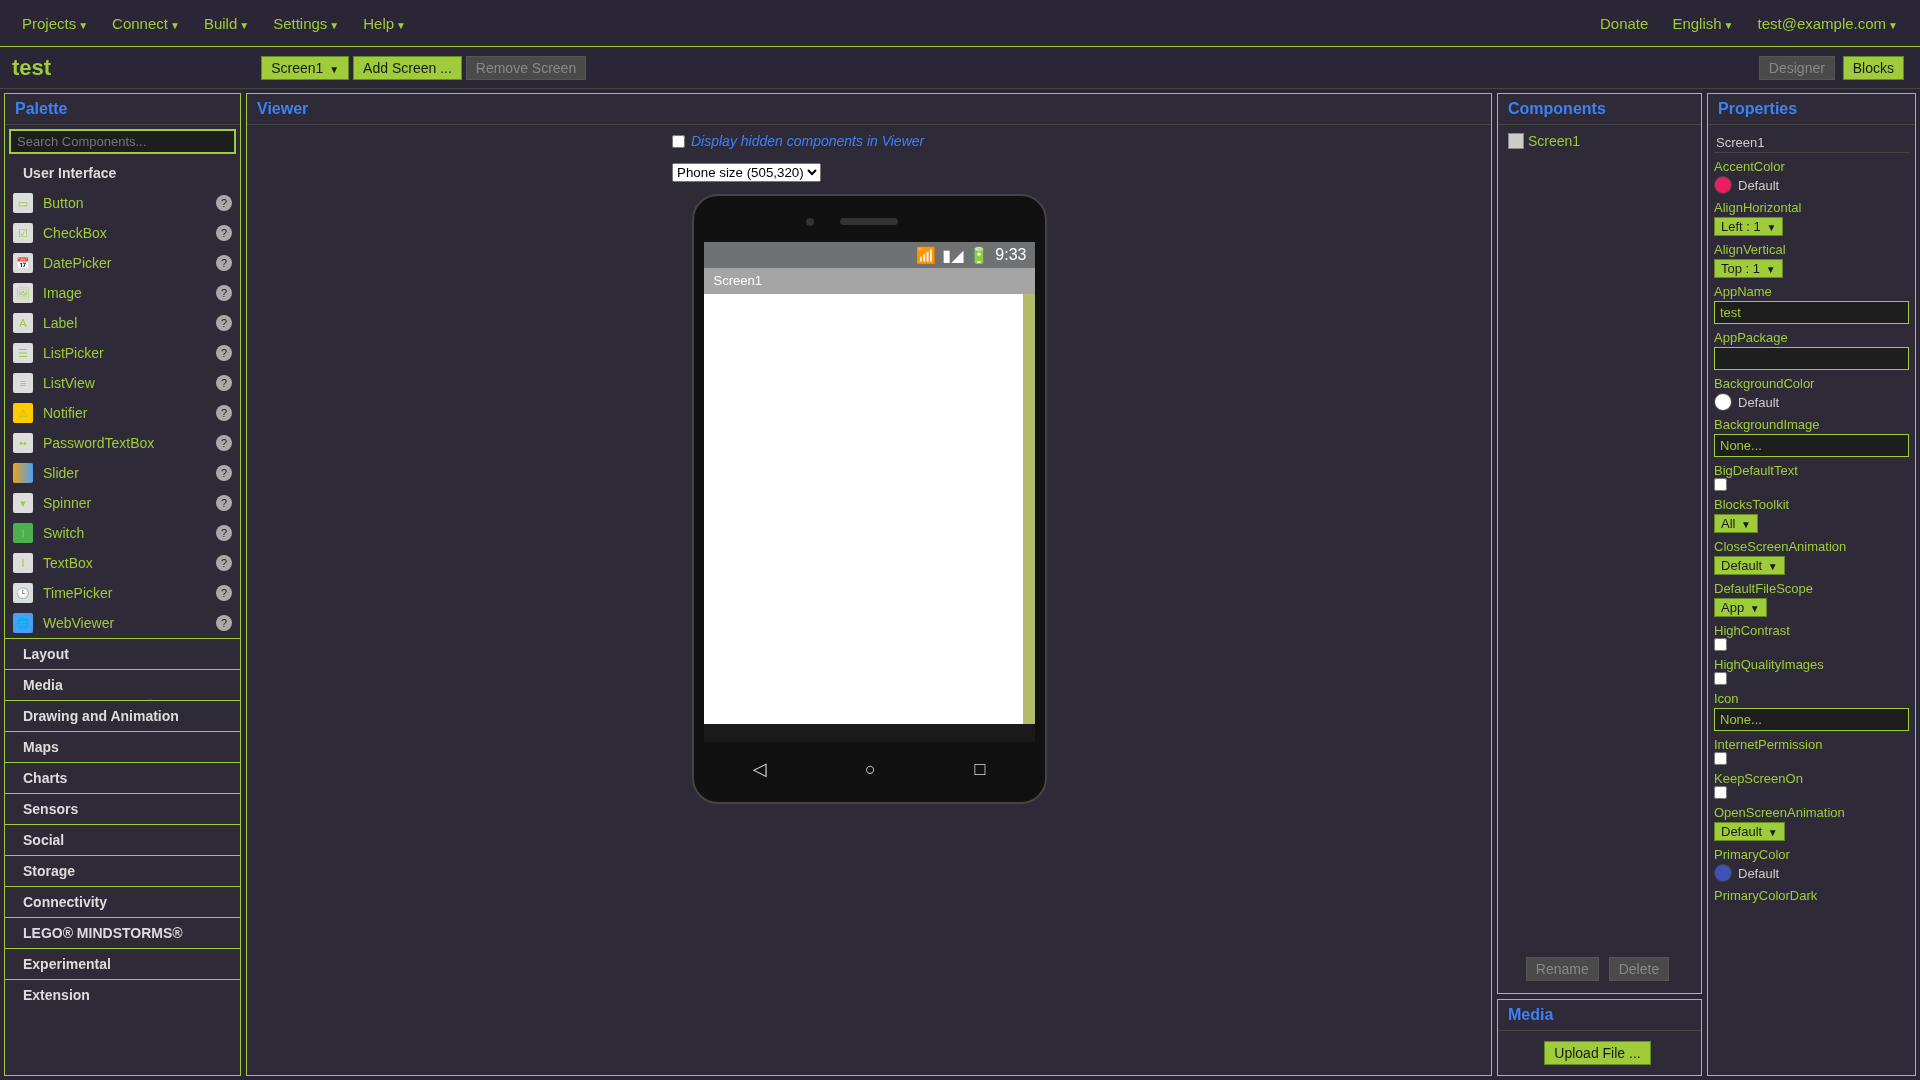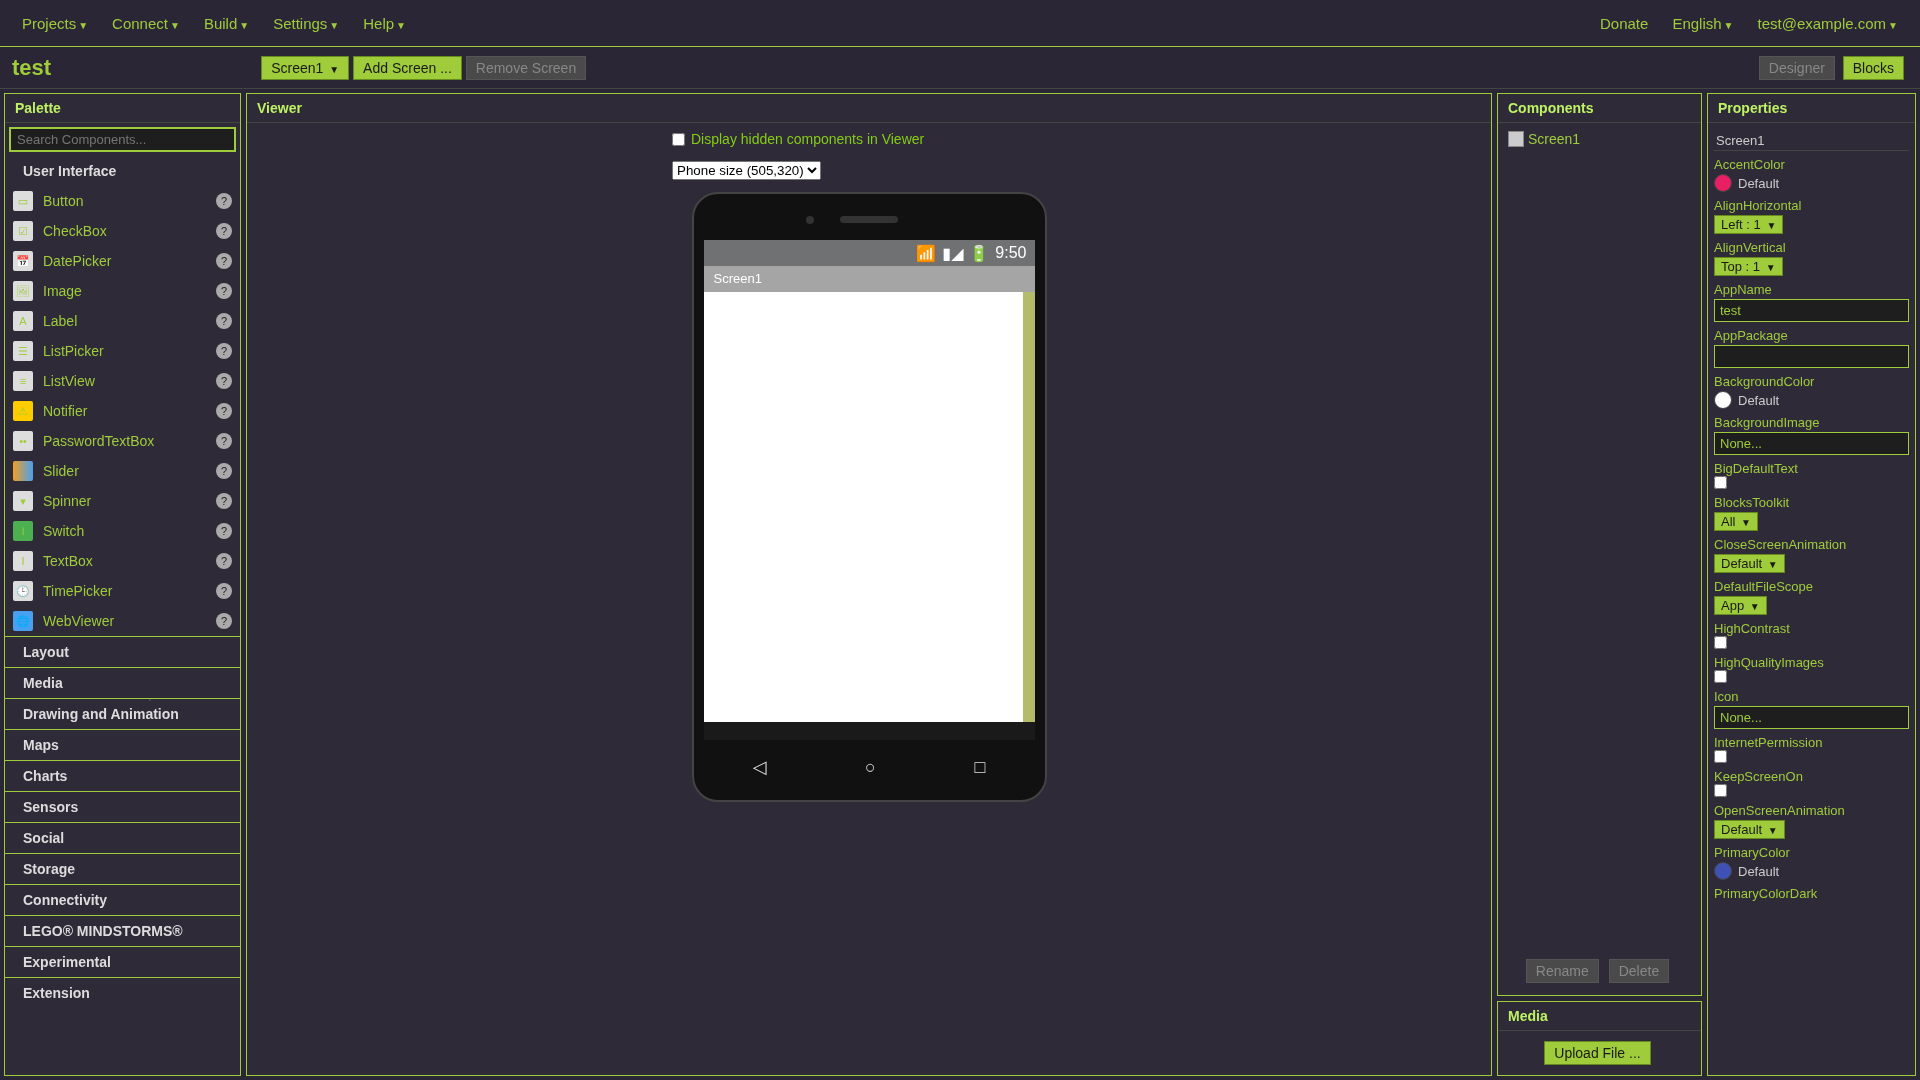--- a/index.html
+++ b/index.html
@@ -69,25 +69,25 @@
   gap: 5px;
 }
 
 .panel {
   border: 1px solid #9fcc3b;
   background: #2e2a38;
   display: flex; flex-direction: column;
 }
 .panel-header {
   background: #2e2a38;
-  color: #bef264;
+  color: #3b82f6;
   font-weight: bold;
   padding: 6px 10px;
   border-bottom: 1px solid #444;
-  font-size: 14px;
+  font-size: 16px;
 }
 
 
 .palette { width: 237px; }
 .palette input.search {
   width: calc(100% - 8px); margin: 4px;
   background: #1e1e1e; border: 2px solid #9fcc3b;
   color: #aaa; padding: 3px 6px; font-size: 13px;
 }
 .palette .category {
@@ -113,21 +113,21 @@
   margin-left: auto;
   width: 16px; height: 16px; border-radius: 50%;
   background: #aaa; color: #222; font-size: 11px;
   display: inline-flex; align-items: center; justify-content: center;
 }
 
 
 .viewer { flex: 1; position: relative; }
 .viewer-body { flex: 1; padding: 8px 10px; background: #2e2a38; }
 .viewer-opts { display: flex; align-items: center; gap: 6px; margin-left: 415px; }
-.viewer-opts label { color: #84cc16; font-size: 14px; }
+.viewer-opts label { color: #3b82f6; font-size: 14px; font-style: italic; }
 .phone-wrap { display: flex; justify-content: center; margin-top: 12px; }
 .phone {
   width: 355px; height: 610px;
   background: #111; border-radius: 26px;
   border: 2px solid #444;
   padding: 46px 10px 12px 10px;
   position: relative;
 }
 .phone .earpiece { position: absolute; top: 22px; left: 50%; transform: translateX(-50%);
   width: 58px; height: 7px; background: #333; border-radius: 4px; }
@@ -325,21 +325,21 @@
 
       <div class="phone-wrap">
         <div class="phone">
           <div class="camera"></div>
           <div class="earpiece"></div>
           <div class="screen">
             <div class="statusbar">
               <span>📶</span>
               <span>▮◢</span>
               <span>🔋</span>
-              <span>9:50</span>
+              <span>9:33</span>
             </div>
             <div class="titlebar">Screen1</div>
             <div class="canvas"></div>
           </div>
           <div class="navbar">
             <span>◁</span>
             <span>○</span>
             <span>□</span>
           </div>
         </div>

